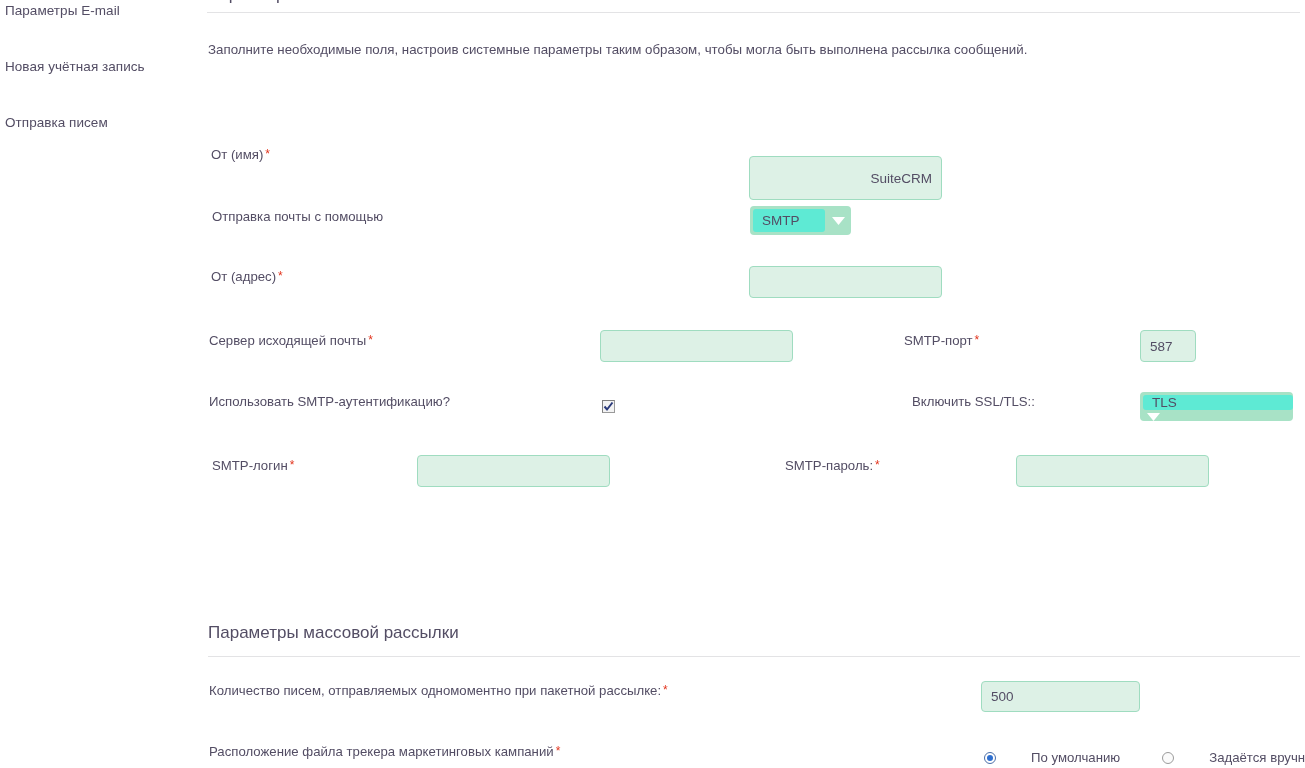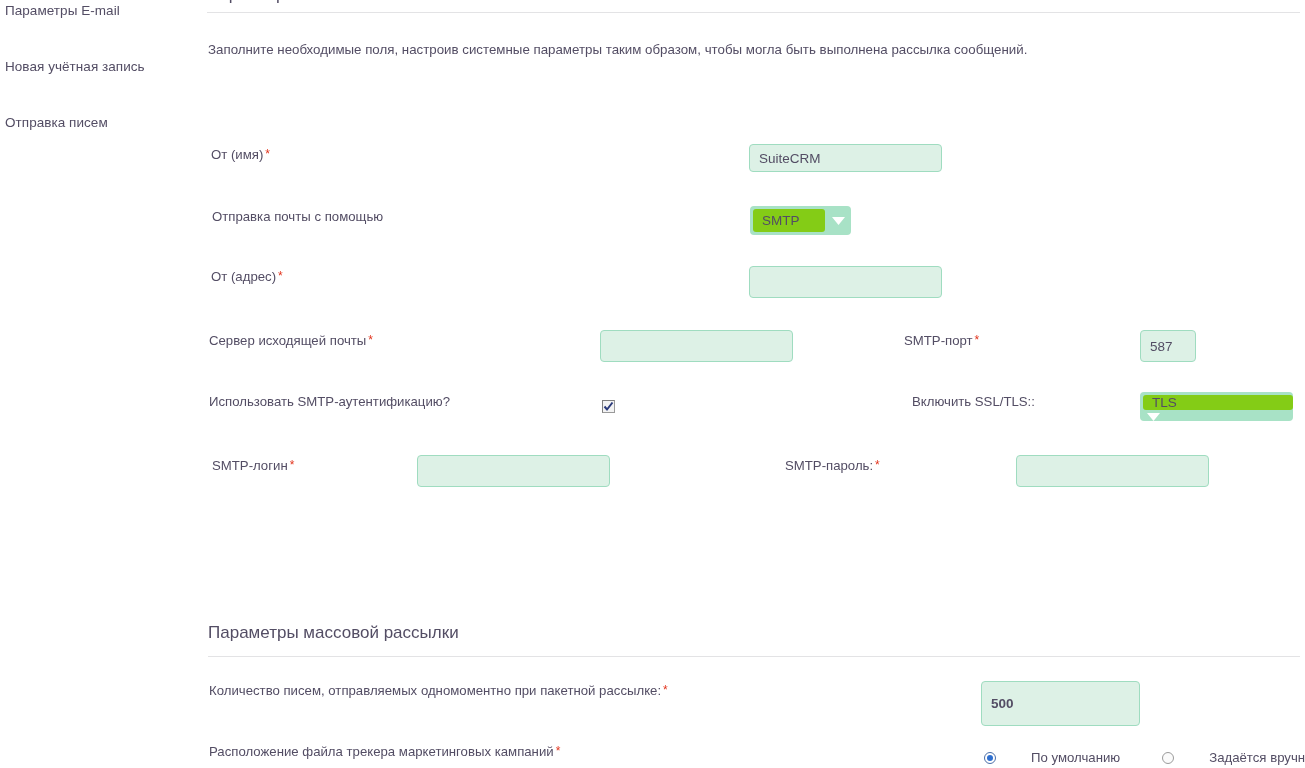--- a/index.html
+++ b/index.html
@@ -102,21 +102,21 @@
     position: absolute;
     box-sizing: border-box;
     background: #a8e2c6;
     border-radius: 4px;
     display: flex;
     align-items: stretch;
     overflow: hidden;
   }
   .sel .sel-text {
     flex: 1 1 auto;
-    background: #84cc16;
+    background: #5eead4;
     margin: 3px 0 3px 3px;
     border-radius: 3px;
     display: flex;
     align-items: center;
     padding-left: 9px;
     font-size: 13.5px;
     color: #534d64;
     white-space: nowrap;
   }
   .sel .sel-arrow {
@@ -189,21 +189,21 @@
 <div id="main">
 
   <div class="section-title" style="left:12px; top:-16px;">Параметры E-mail</div>
   <div class="section-rule" style="left:12px; top:12px; width:1093px;"></div>
 
   <div class="intro-text" style="left:13px; top:41px;">Заполните необходимые поля, настроив системные параметры таким образом, чтобы могла быть выполнена рассылка сообщений.</div>
 
   <div class="field-label" style="left:16px; top:146px;text-align:center;">
     <span>От (имя)</span><span class="req">*</span>
   </div>
-  <input class="tf" type="text" style="left: 554px; top: 144px; width: 193px; height: 28px;" value="SuiteCRM">
+  <input class="tf" type="text" style="left: 554px; top: 156px; width: 193px; height: 44px; text-align: right;" value="SuiteCRM">
 
   <div class="field-label" style="left:17px; top:208px;">Отправка почты с помощью</div>
   <div class="sel" style="left:555px; top:206px; width:101px; height:29px;">
     <div class="sel-text">SMTP</div>
     <div class="sel-arrow">
       <svg width="13" height="8" viewBox="0 0 13 8">
           <polygon points="0,0 13,0 6.5,8" fill="#ffffff"></polygon>
         </svg>
     </div>
   </div>
@@ -249,21 +249,21 @@
     <span>SMTP-пароль:</span><span class="req">*</span>
   </div>
   <input class="tf" type="password" style="left: 821px; top: 455px; width: 193px; height: 32px;" value="">
 
   <div class="section-title" style="left:13px; top:622px;">Параметры массовой рассылки</div>
   <div class="section-rule" style="left:13px; top:656px; width:1092px;"></div>
 
   <div class="field-label" style="left:14px; top:682px;">
     <span>Количество писем, отправляемых одномоментно при пакетной рассылке:</span><span class="req">*</span>
   </div>
-  <input class="tf" type="text" style="left: 786px; top: 681px; width: 159px; height: 45px; font-weight: bold;" value="500">
+  <input class="tf" type="text" style="left: 786px; top: 681px; width: 159px; height: 31px;" value="500">
 
   <div class="field-label" style="left:14px; top:743px;">
     <span>Расположение файла трекера маркетинговых кампаний</span><span class="req">*</span>
   </div>
   <div class="radio-group" style="left:789px; top:750px;">
     <span class="rb on"></span>
     <span class="rlabel">По умолчанию</span>
     <span class="rb"></span>
     <span class="rlabel">Задаётся вручную</span>
   </div>

